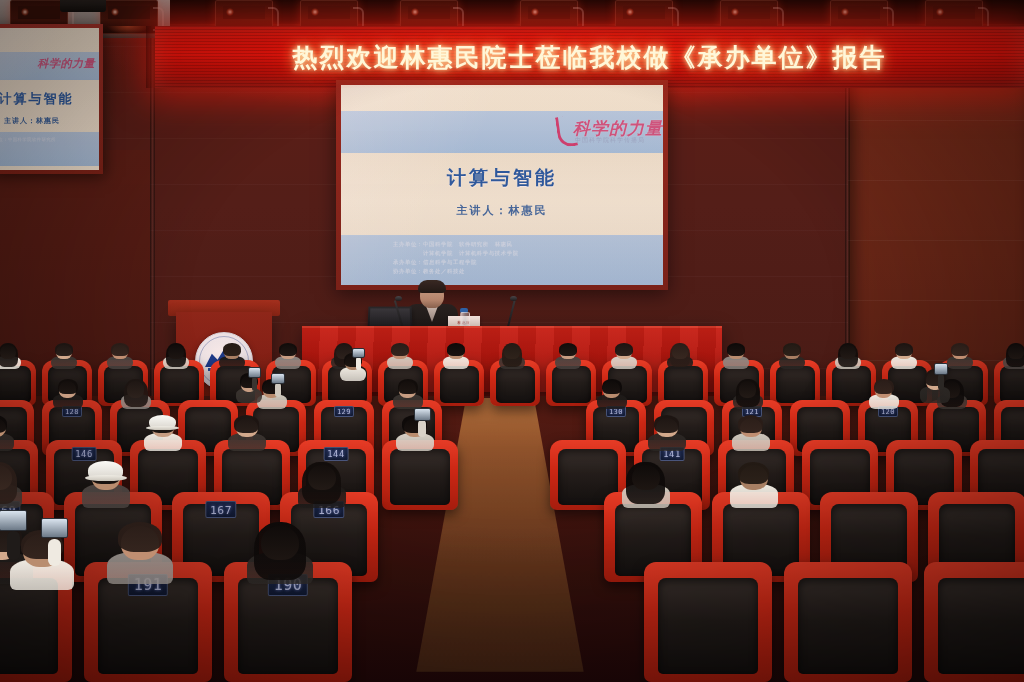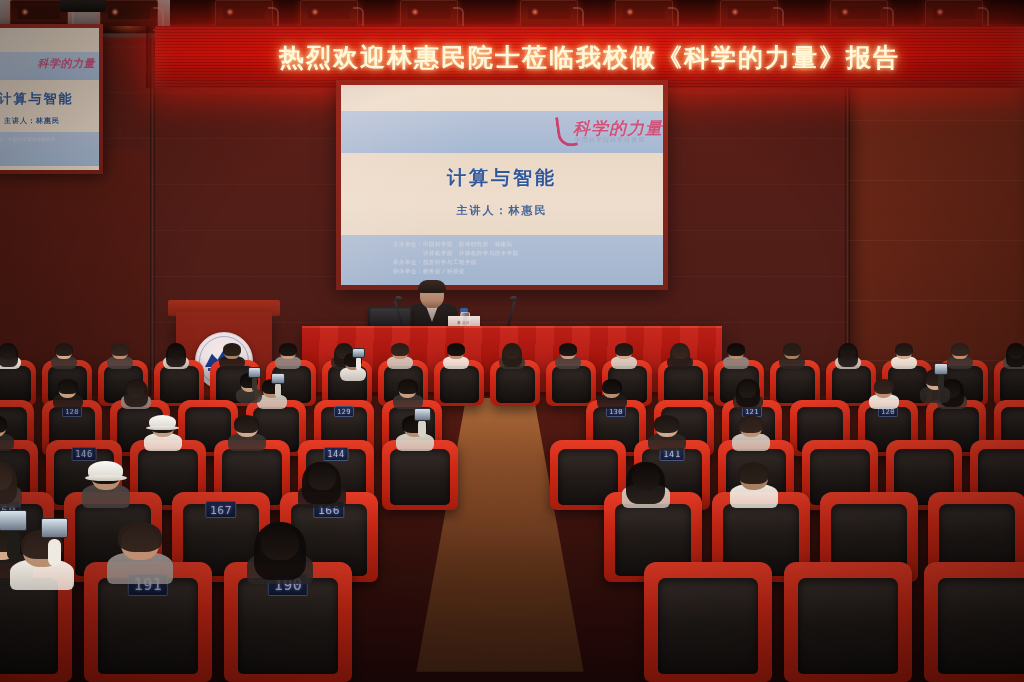--- a/index.html
+++ b/index.html
@@ -292,21 +292,21 @@
       <div class="lamp-glow" style="left: 828px;"></div>
       <div class="lamp" style="left: 925px;">
         <div class="lens"></div>
         <div class="yoke"></div>
       </div>
       <div class="lamp-glow" style="left: 923px;"></div>
     </div>
 
   <div class="banner-edge" style="left:146px;"></div>
   <div class="banner">
-    <div class="banner-text">热烈欢迎林惠民院士莅临我校做《科学的力量》报告</div>
+    <div class="banner-text">热烈欢迎林惠民院士莅临我校做《承办单位》报告</div>
   </div>
 
   <div class="side-mount"></div>
   <div class="side-frame">
     <div class="side-screen">
       <div class="side-band-top"></div>
       <div class="side-band-bot"></div>
       <div class="side-logo">科学的力量</div>
       <div class="side-title">计算与智能</div>
       <div class="side-speaker">主讲人：林惠民</div>

